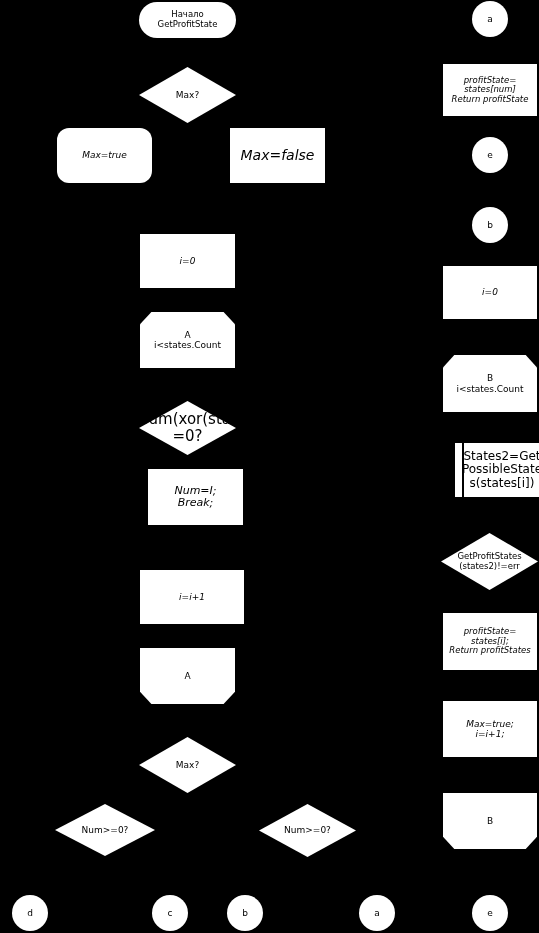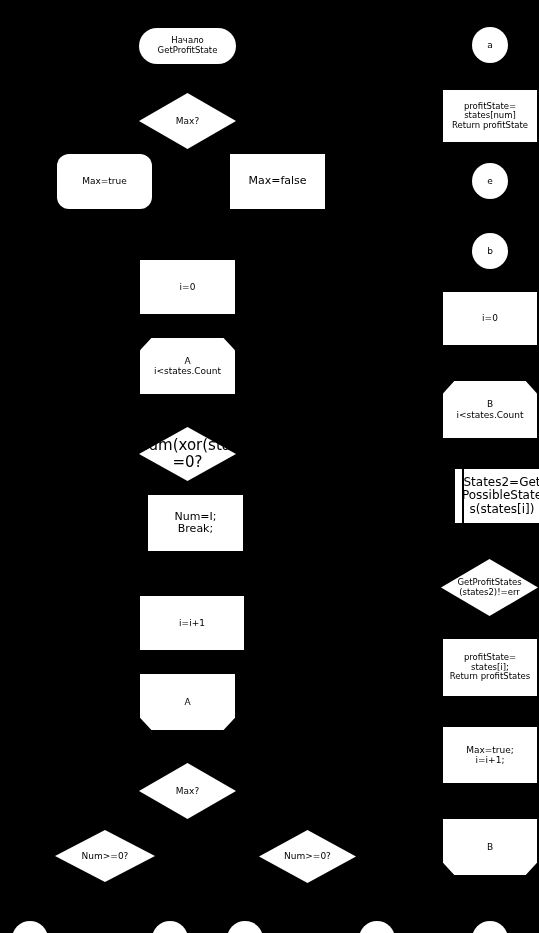--- a/index.html
+++ b/index.html
@@ -20,36 +20,36 @@
     background: #ffffff;
     color: #000000;
     display: flex;
     align-items: center;
     justify-content: flex-end;
     text-align: center;
     box-sizing: border-box;
     white-space: pre-line;
     line-height: 1.12;
     overflow: visible;
-    margin-top: 26px;
   }
   .n-text {
     display: block;
     width: 100%;
     text-align: center;
     white-space: pre-line;
     pointer-events: none;
   }
 
   
   .shape-terminal {           
     border-radius: 999px;
   }
   .shape-process {            
     border-radius: 0;
+    font-style: italic;
   }
   .shape-decision {           
     background: transparent;
   }
   .shape-decision .diamond-fill {
     position: absolute;
     inset: 0;
     background: #ffffff;
     clip-path: polygon(50% 0%, 100% 50%, 50% 100%, 0% 50%);
   }
@@ -84,21 +84,21 @@
   .shape-subroutine::after  { right: 7px; }
 </style>
 </head>
 <body>
 
 <div id="canvas" style="width: 539px; height: 933px; background: rgb(0, 0, 0);">
     <div class="node shape-terminal" style="left: 139px; top: 2px; width: 97px; height: 36px; font-size: 8.5px;"><span class="n-text">Начало
 GetProfitState</span></div>
     <div class="node shape-decision" style="left: 139px; top: 67px; width: 97px; height: 56px; font-size: 9px;"><div class="diamond-fill"></div><span class="n-text">Max?</span></div>
     <div class="node shape-process" style="left: 57px; top: 128px; width: 95px; height: 55px; font-size: 9px; border-radius: 12px;"><span class="n-text">Max=true</span></div>
-    <div class="node shape-process" style="left: 230px; top: 128px; width: 95px; height: 55px; font-size: 11px;"><span class="n-text">Max=false</span></div>
+    <div class="node shape-process" style="left: 230px; top: 128px; width: 95px; height: 55px; font-size: 14px;"><span class="n-text">Max=false</span></div>
     <div class="node shape-process" style="left: 140px; top: 234px; width: 95px; height: 54px; font-size: 9px;"><span class="n-text">i=0</span></div>
     <div class="node shape-loopstart" style="left: 140px; top: 312px; width: 95px; height: 56px; font-size: 9px;"><span class="n-text">A
 i&lt;states.Count</span></div>
     <div class="node shape-decision" style="left: 139px; top: 401px; width: 97px; height: 54px; font-size: 15px;"><div class="diamond-fill"></div><span class="n-text">Sum(xor(states[i]))
 =0?</span></div>
     <div class="node shape-process" style="left: 148px; top: 469px; width: 95px; height: 56px; font-size: 11px;"><span class="n-text">Num=I;
 Break;</span></div>
     <div class="node shape-process" style="left: 140px; top: 570px; width: 104px; height: 54px; font-size: 9px;"><span class="n-text">i=i+1</span></div>
     <div class="node shape-loopend" style="left: 140px; top: 648px; width: 95px; height: 56px; font-size: 9px;"><span class="n-text">A</span></div>
     <div class="node shape-decision" style="left: 139px; top: 737px; width: 97px; height: 56px; font-size: 9px;"><div class="diamond-fill"></div><span class="n-text">Max?</span></div>

